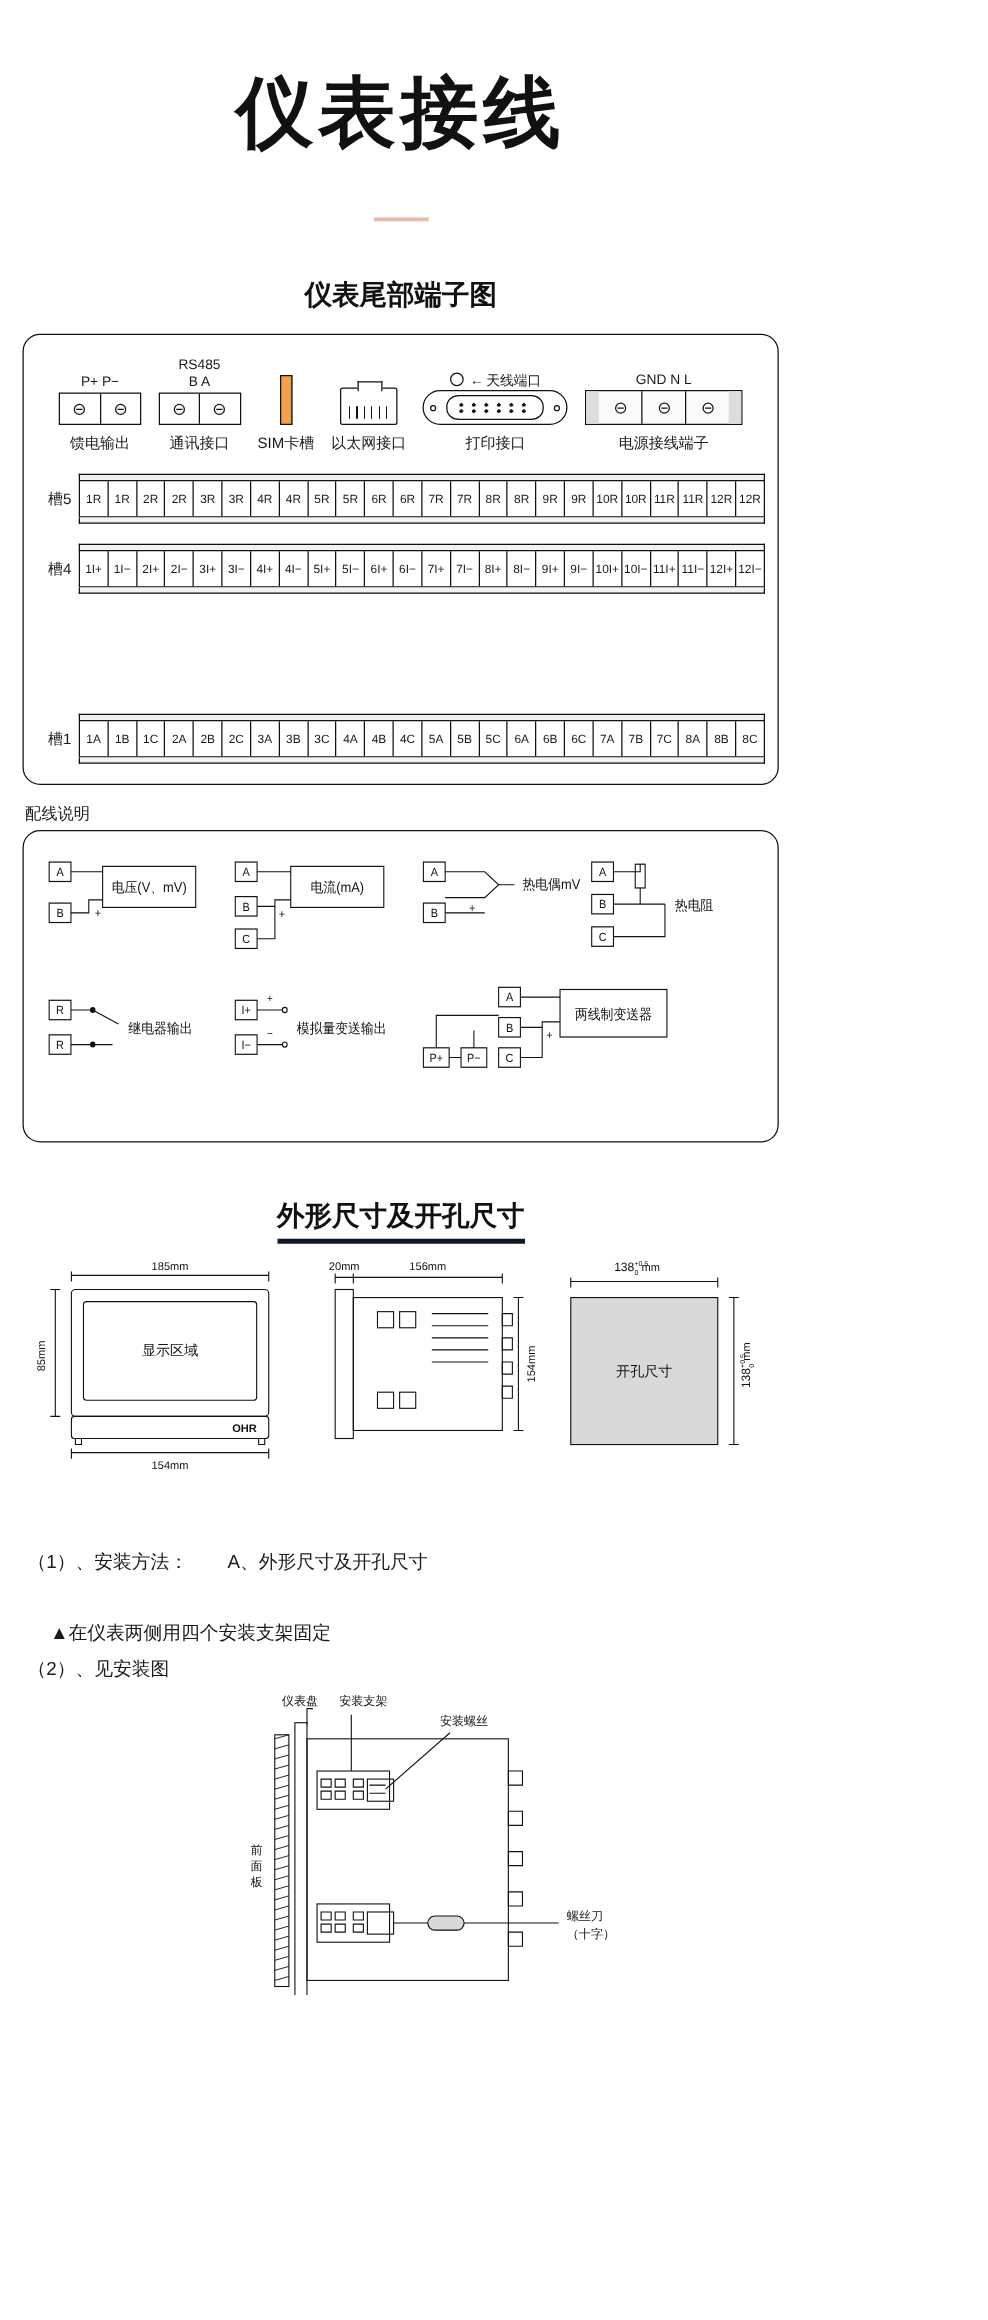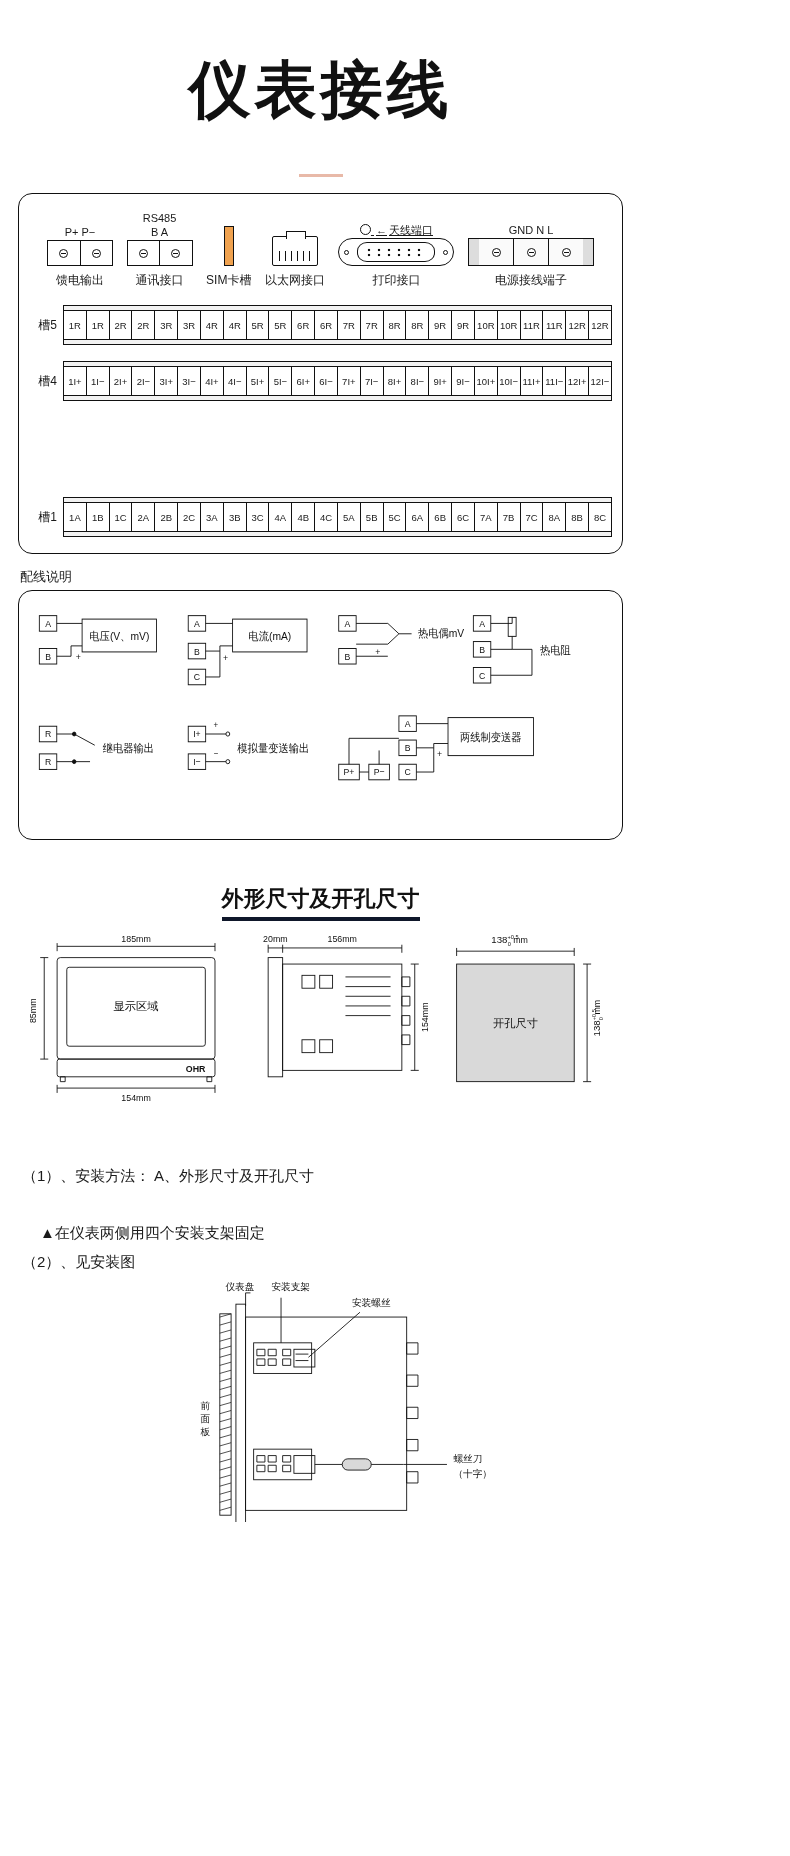--- a/index.html
+++ b/index.html
@@ -93,21 +93,21 @@
   }
   .dsub .dots {
     width:60px; height:10px;
     background:
       radial-gradient(circle at 3px 3px, #111 1.3px, transparent 1.6px) 0 0/10px 5px repeat;
   }
   .printer .ear { position:absolute; width:5px; height:5px; border:1px solid #111; border-radius:50%; top:11px;}
   .printer .ear.l { left:5px; }
   .printer .ear.r { right:5px; }
 
-  .antenna { font-size:11px; white-space:nowrap;text-decoration:underline; }
+  .antenna { font-size:11px; white-space:nowrap; }
 
   .power-term {
     border:1px solid #111; width:126px; height:28px; margin:0 auto; display:flex;
     background:#fafafa;
   }
   .power-term .cell { flex:1; display:flex; align-items:center; justify-content:center; }
   .power-term .cell + .cell { border-left:1px solid #111; }
   .power-term .side { flex:0 0 10px; background:#ddd; }
 
   
@@ -138,34 +138,35 @@
     padding:16px 14px; position:relative; height:250px;
   }
   .wsvg { width:100%; height:100%; display:block; }
 
   
   .dims { margin:6px 12px 0 12px; }
   .dsvg { width:100%; display:block; }
 
   
   .install { margin:18px 22px 0 22px; font-size:15px; line-height:1.9; }
-  .install .row { display:flex; }
+  .install .row { display:flex;gap:28px; }
   .install .lead { flex:0 0 132px; }
   .install .tri { margin-left:18px; }
 
   .mount { margin:4px 12px 0 12px; }
 </style>
 </head>
 <body>
 
 <div class="page">
 
   <div class="main-title">仪表接线</div>
   <div class="title-rule"></div>
 
+  <div class="section-title">仪表尾部端子图</div>
 
   <div class="panel">
 
     <div class="top-ports">
 
       <div class="port">
         <div class="cap">P+  P−</div>
         <div class="term-2">
           <div class="cell">
               <span class="screw"></span>

